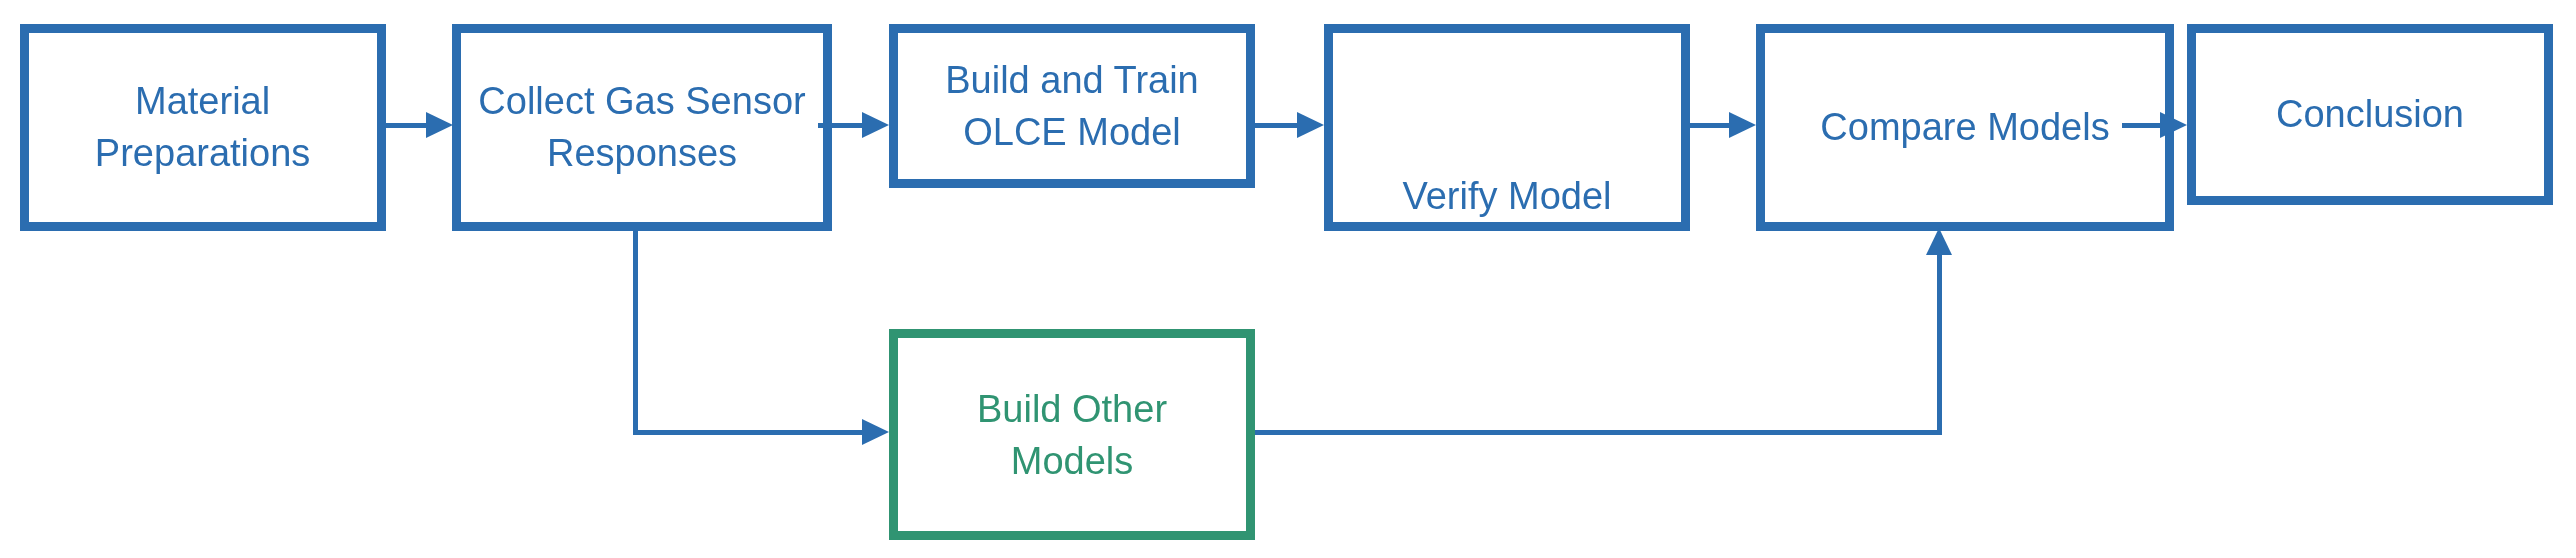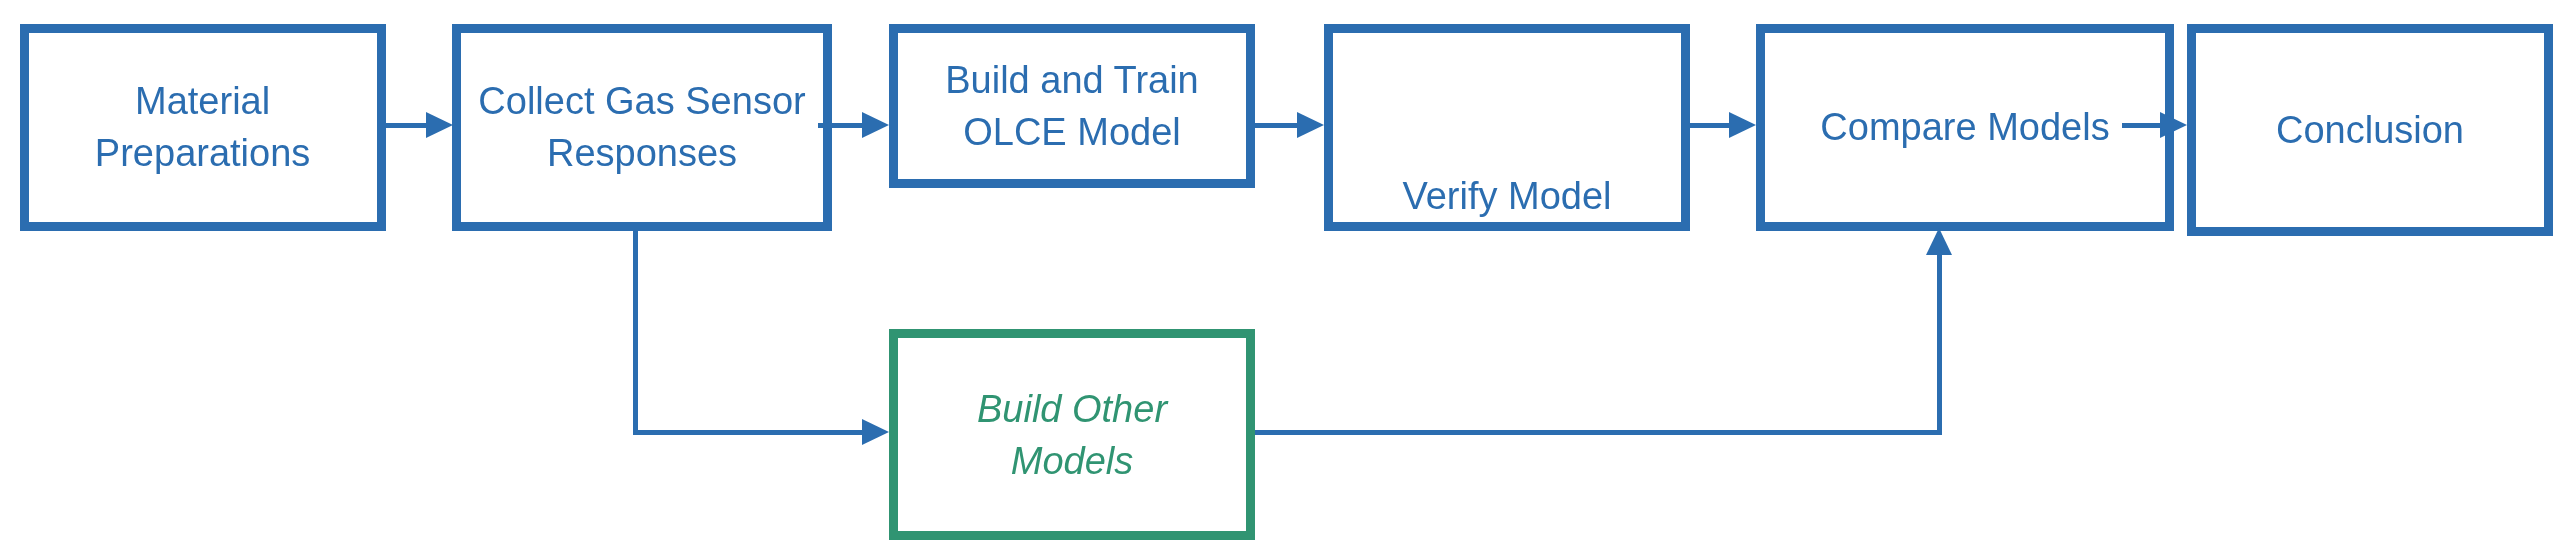--- a/index.html
+++ b/index.html
@@ -26,21 +26,20 @@
     background: var(--bg);
     border: 9.4px solid var(--blue);
     color: var(--blue);
     display: flex;
     align-items: center;
     justify-content: center;
   }
   .node.green {
     border-color: var(--green);
     color: var(--green);
-    font-style: italic;
   }
   .node .label {
     white-space: pre-line;
     text-align: center;
     font-size: 38px;
     line-height: 52px;
     font-weight: 400;
   }
   .edge { position: absolute; left: 0; top: 0; }
   .hline {
@@ -67,21 +66,21 @@
     border-right: 13.3px solid transparent;
     border-bottom: 27px solid var(--blue);
   }
 
   
   #n0 { left: 19.6px;   top: 23.5px;  width: 366px; height: 207px; }
   #n1 { left: 452px;  top: 23.5px;  width: 380px; height: 207px; }
   #n2 { left: 889px; top: 23.5px;  width: 366px; height: 164px; }
   #n3 { left: 1324px; top: 23.5px;  width: 366px; height: 207px; align-items: flex-end; }
   #n4 { left: 1756px; top: 23.5px;  width: 418px; height: 207px; }
-  #n5 { left: 2187px; top: 23.5px;  width: 366px; height: 212px; }
+  #n5 { left: 2187px; top: 23.5px;  width: 366px; height: 181px; }
   #n6 { left: 889px; top: 329px; width: 366px; height: 211px; }
 </style>
 </head>
 <body>
 
 <div class="canvas">
 
   <div id="n0" class="node">
     <span class="label">Material
 Preparations</span>

